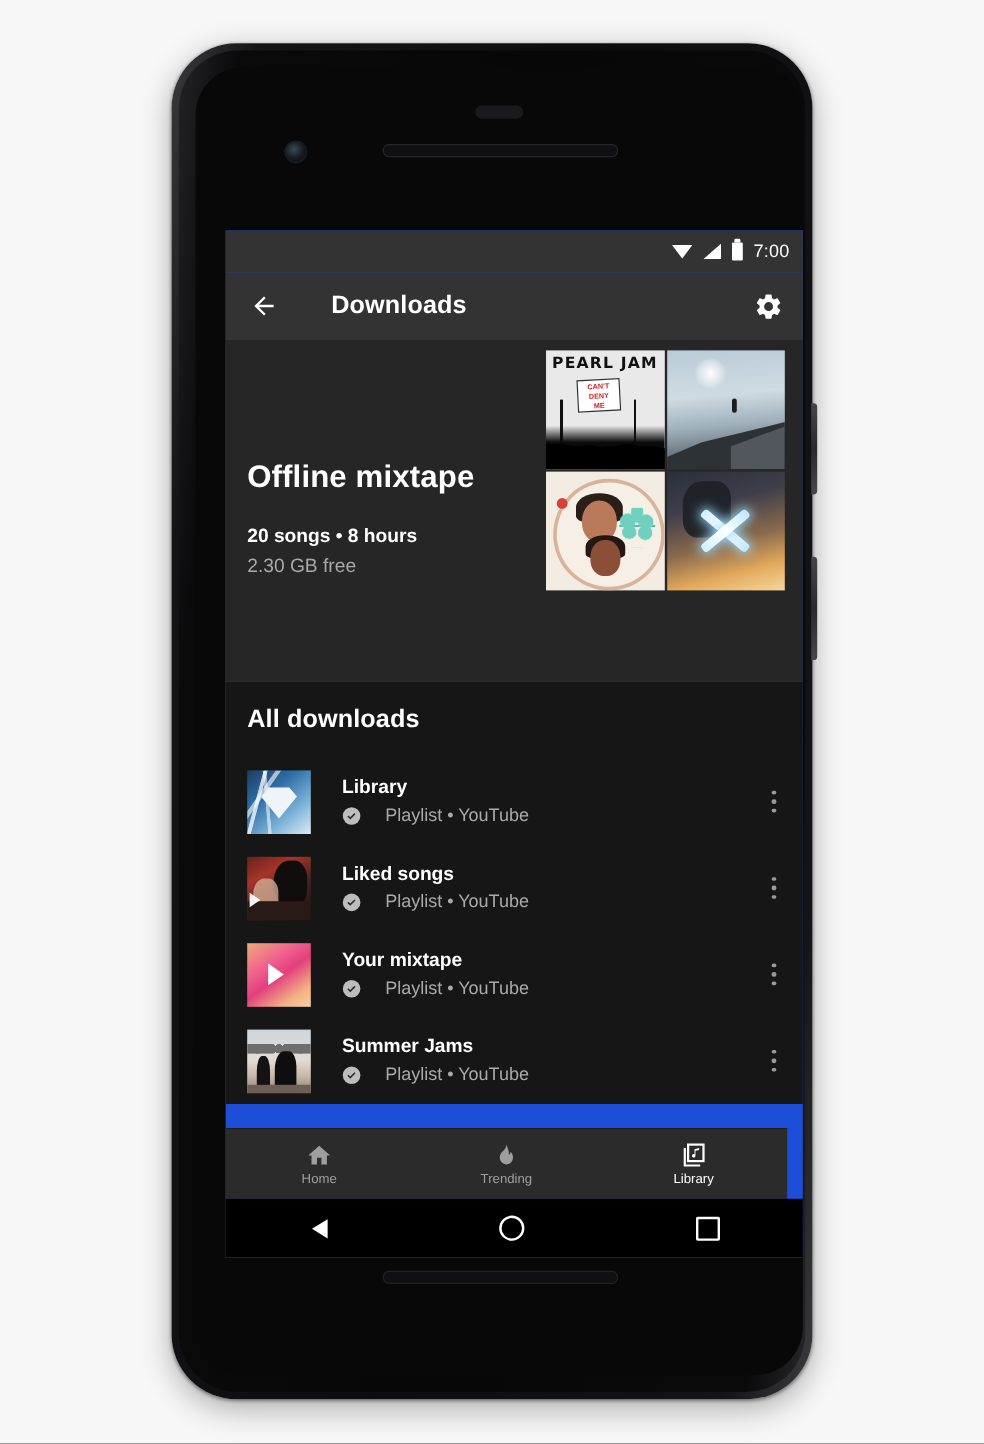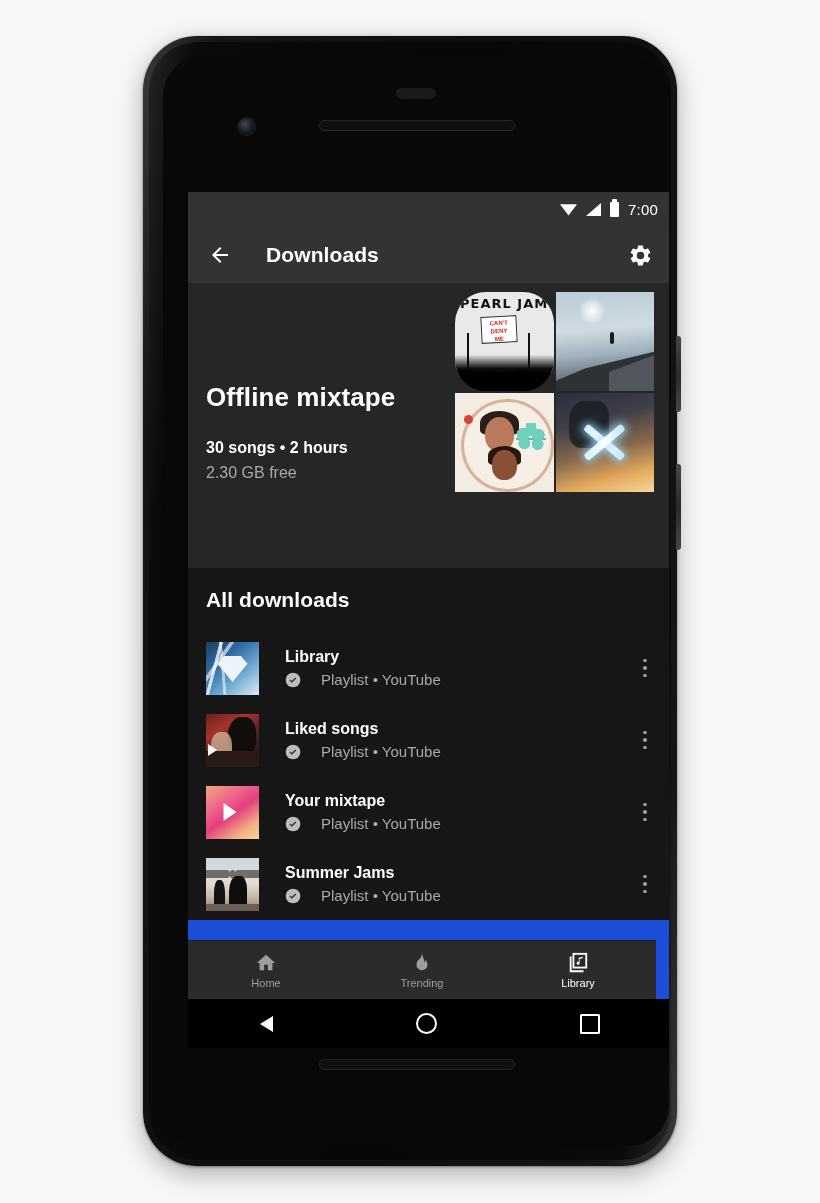--- a/index.html
+++ b/index.html
@@ -99,21 +99,21 @@
     content:"";position:absolute;left:2px;top:-3px;width:5px;height:3px;background:#fff;border-radius:1px 1px 0 0;
   }
 
   
   #appbar{
     height:56px;background:#333333;
     display:flex;align-items:center;
     padding:0 18px;box-sizing:border-box;
   }
   #appbar .title{
-    color:#fff;font-size:21px;font-weight:bold;margin-left:32px;flex:1;
+    color:#fff;font-size:21px;font-weight:bold;margin-left:42px;flex:1;
     letter-spacing:.1px;
   }
   .icon-btn{
     width:28px;height:28px;display:flex;align-items:center;justify-content:center;cursor:pointer;
   }
 
   
   #hero{
     background:#262626;
     height:285px;
@@ -135,21 +135,21 @@
   }
   #art-grid{
     position:absolute;right:18px;top:9px;
     width:199px;height:200px;
     display:grid;grid-template-columns:1fr 1fr;grid-template-rows:1fr 1fr;
     gap:2px;background:#262626;
   }
   .art{position:relative;overflow:hidden;}
 
   
-  #art-pearljam{background:#e9e9e9;border-radius:31px;}
+  #art-pearljam{background:#e9e9e9;}
   #art-pearljam .pj-title{
     position:absolute;top:4px;left:5px;width:90%;
     font-family:"DejaVu Sans", sans-serif;font-weight:bold;
     font-size:13px;color:#111;letter-spacing:1px;
   }
   #art-pearljam .pj-sign{
     position:absolute;top:24px;left:26px;width:36px;height:27px;
     background:#fff;border:1px solid #333;transform:rotate(-3deg);
     font-size:6px;color:#cc2020;font-weight:bold;line-height:8px;
     text-align:center;padding-top:2px;box-sizing:border-box;
@@ -408,21 +408,21 @@
           <div class="icon-btn">
             <svg width="25" height="25" viewBox="0 0 24 24">
                 <path fill="#ffffff" d="M19.14 12.94a7.5 7.5 0 000-1.88l2.03-1.58a.5.5 0 00.12-.64l-1.92-3.32a.5.5 0 00-.6-.22l-2.39.96a7.3 7.3 0 00-1.62-.94l-.36-2.54a.5.5 0 00-.5-.42h-3.84a.5.5 0 00-.5.42l-.36 2.54c-.58.24-1.12.56-1.62.94l-2.39-.96a.5.5 0 00-.6.22L2.67 8.84a.5.5 0 00.12.64l2.03 1.58a7.5 7.5 0 000 1.88l-2.03 1.58a.5.5 0 00-.12.64l1.92 3.32c.12.22.38.3.6.22l2.39-.96c.5.38 1.04.7 1.62.94l.36 2.54c.04.24.25.42.5.42h3.84c.25 0 .46-.18.5-.42l.36-2.54c.58-.24 1.12-.56 1.62-.94l2.39.96c.22.08.48 0 .6-.22l1.92-3.32a.5.5 0 00-.12-.64l-2.03-1.58zM12 15.6A3.6 3.6 0 1115.6 12 3.6 3.6 0 0112 15.6z"></path>
               </svg>
           </div>
         </div>
 
         <div id="hero">
           <div id="hero-text">
             <div id="hero-title">Offline mixtape</div>
-            <div id="hero-sub1">30 songs • 2 hours</div>
+            <div id="hero-sub1">20 songs • 8 hours</div>
             <div id="hero-sub2">2.30 GB free</div>
           </div>
 
           <div id="art-grid">
             <div class="art" id="art-pearljam">
               <div class="pj-title">PEARL JAM</div>
               <div class="pj-sign">
                 <span>CAN'T</span><br>
                 <span>DENY</span><br>
                 <span>ME</span>

